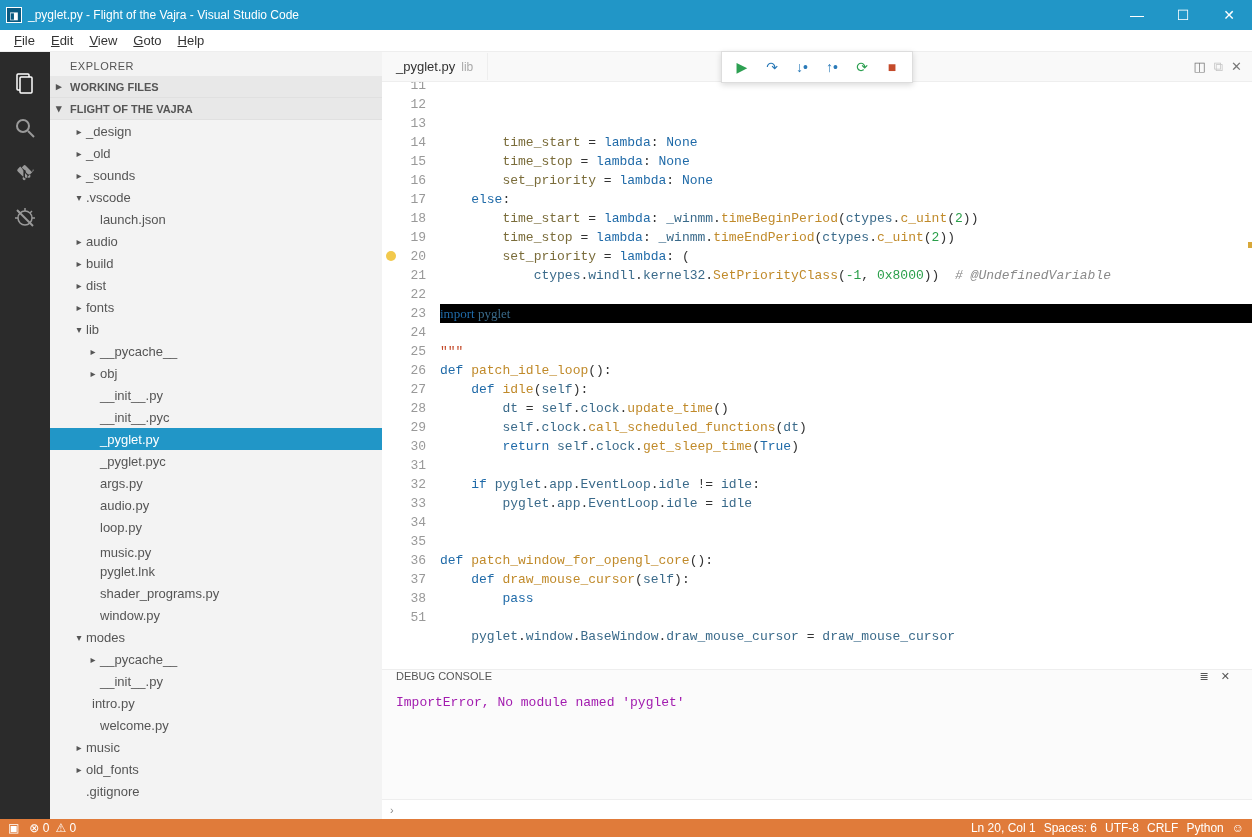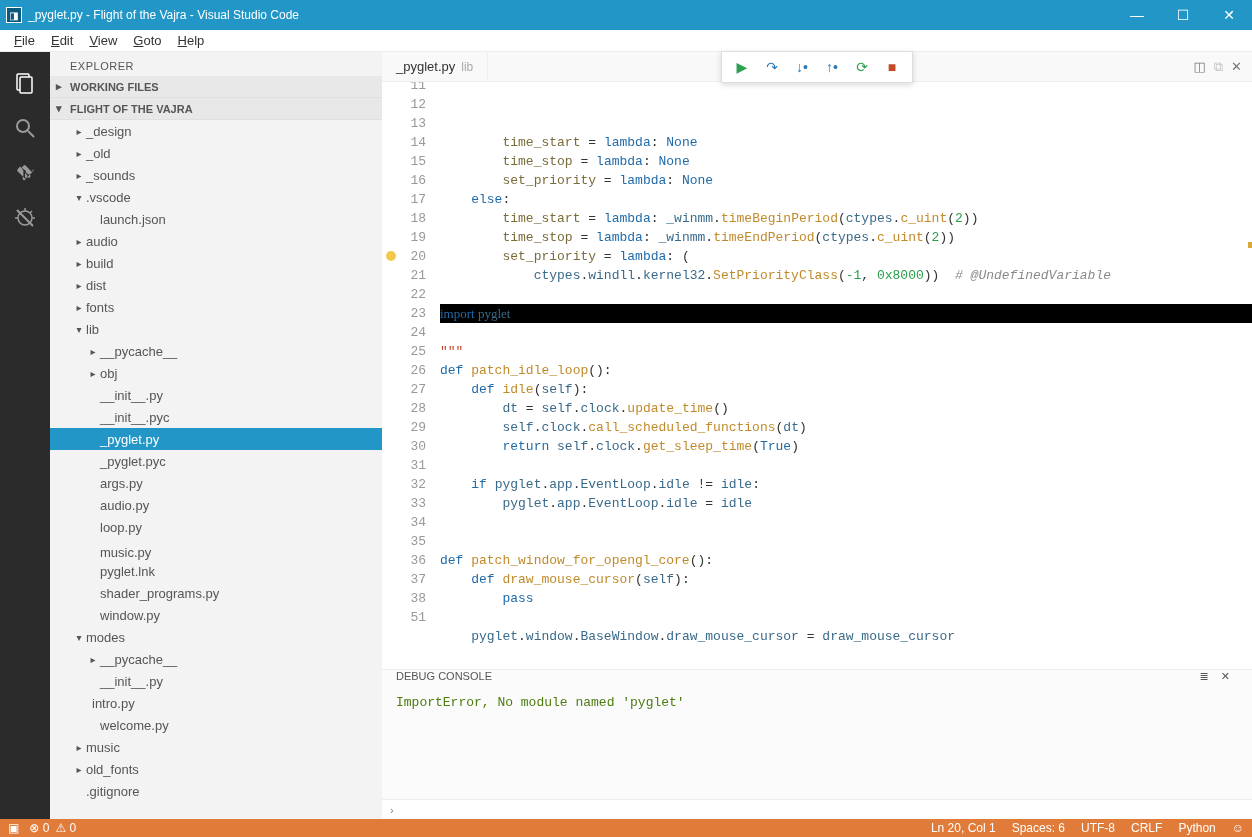--- a/index.html
+++ b/index.html
@@ -210,42 +210,42 @@
   font-size: 11px;
   color: #555;
   border-top: 1px solid #eee;
 }
 .panel-titlebar .spacer { flex: 1; }
 .panel-body {
   flex: 1;
   padding: 0 14px;
   font-family: Consolas, "Courier New", monospace;
   font-size: 13px;
-  color: #4d7c0f;
+  color: #a21caf;
 }
 .breadcrumb-row {
   height: 20px;
   border-top: 1px solid #eee;
   padding-left: 8px;
   display: flex;
   align-items: center;
   color: #888;
   font-size: 11px;
 }
 .statusbar {
   height: 18px;
   background: #e07b3a;
   color: #fff;
   display: flex;
   align-items: center;
   font-size: 12px;
   padding: 0 8px;
 }
 .statusbar .sep { width: 10px; }
-.statusbar .right { margin-left: auto; display: flex; align-items: center; gap: 16px; }
+.statusbar .right { margin-left: auto; display: flex; align-items: center; gap: 8px; }
 </style>
 </head>
 <body>
 
 <div class="titlebar">
   <div class="app-icon">◨</div>
   <div class="titlebar-title">_pyglet.py - Flight of the Vajra - Visual Studio Code</div>
   <div class="titlebar-btns">
     <div class="titlebar-btn">—</div>
     <div class="titlebar-btn">☐</div>

